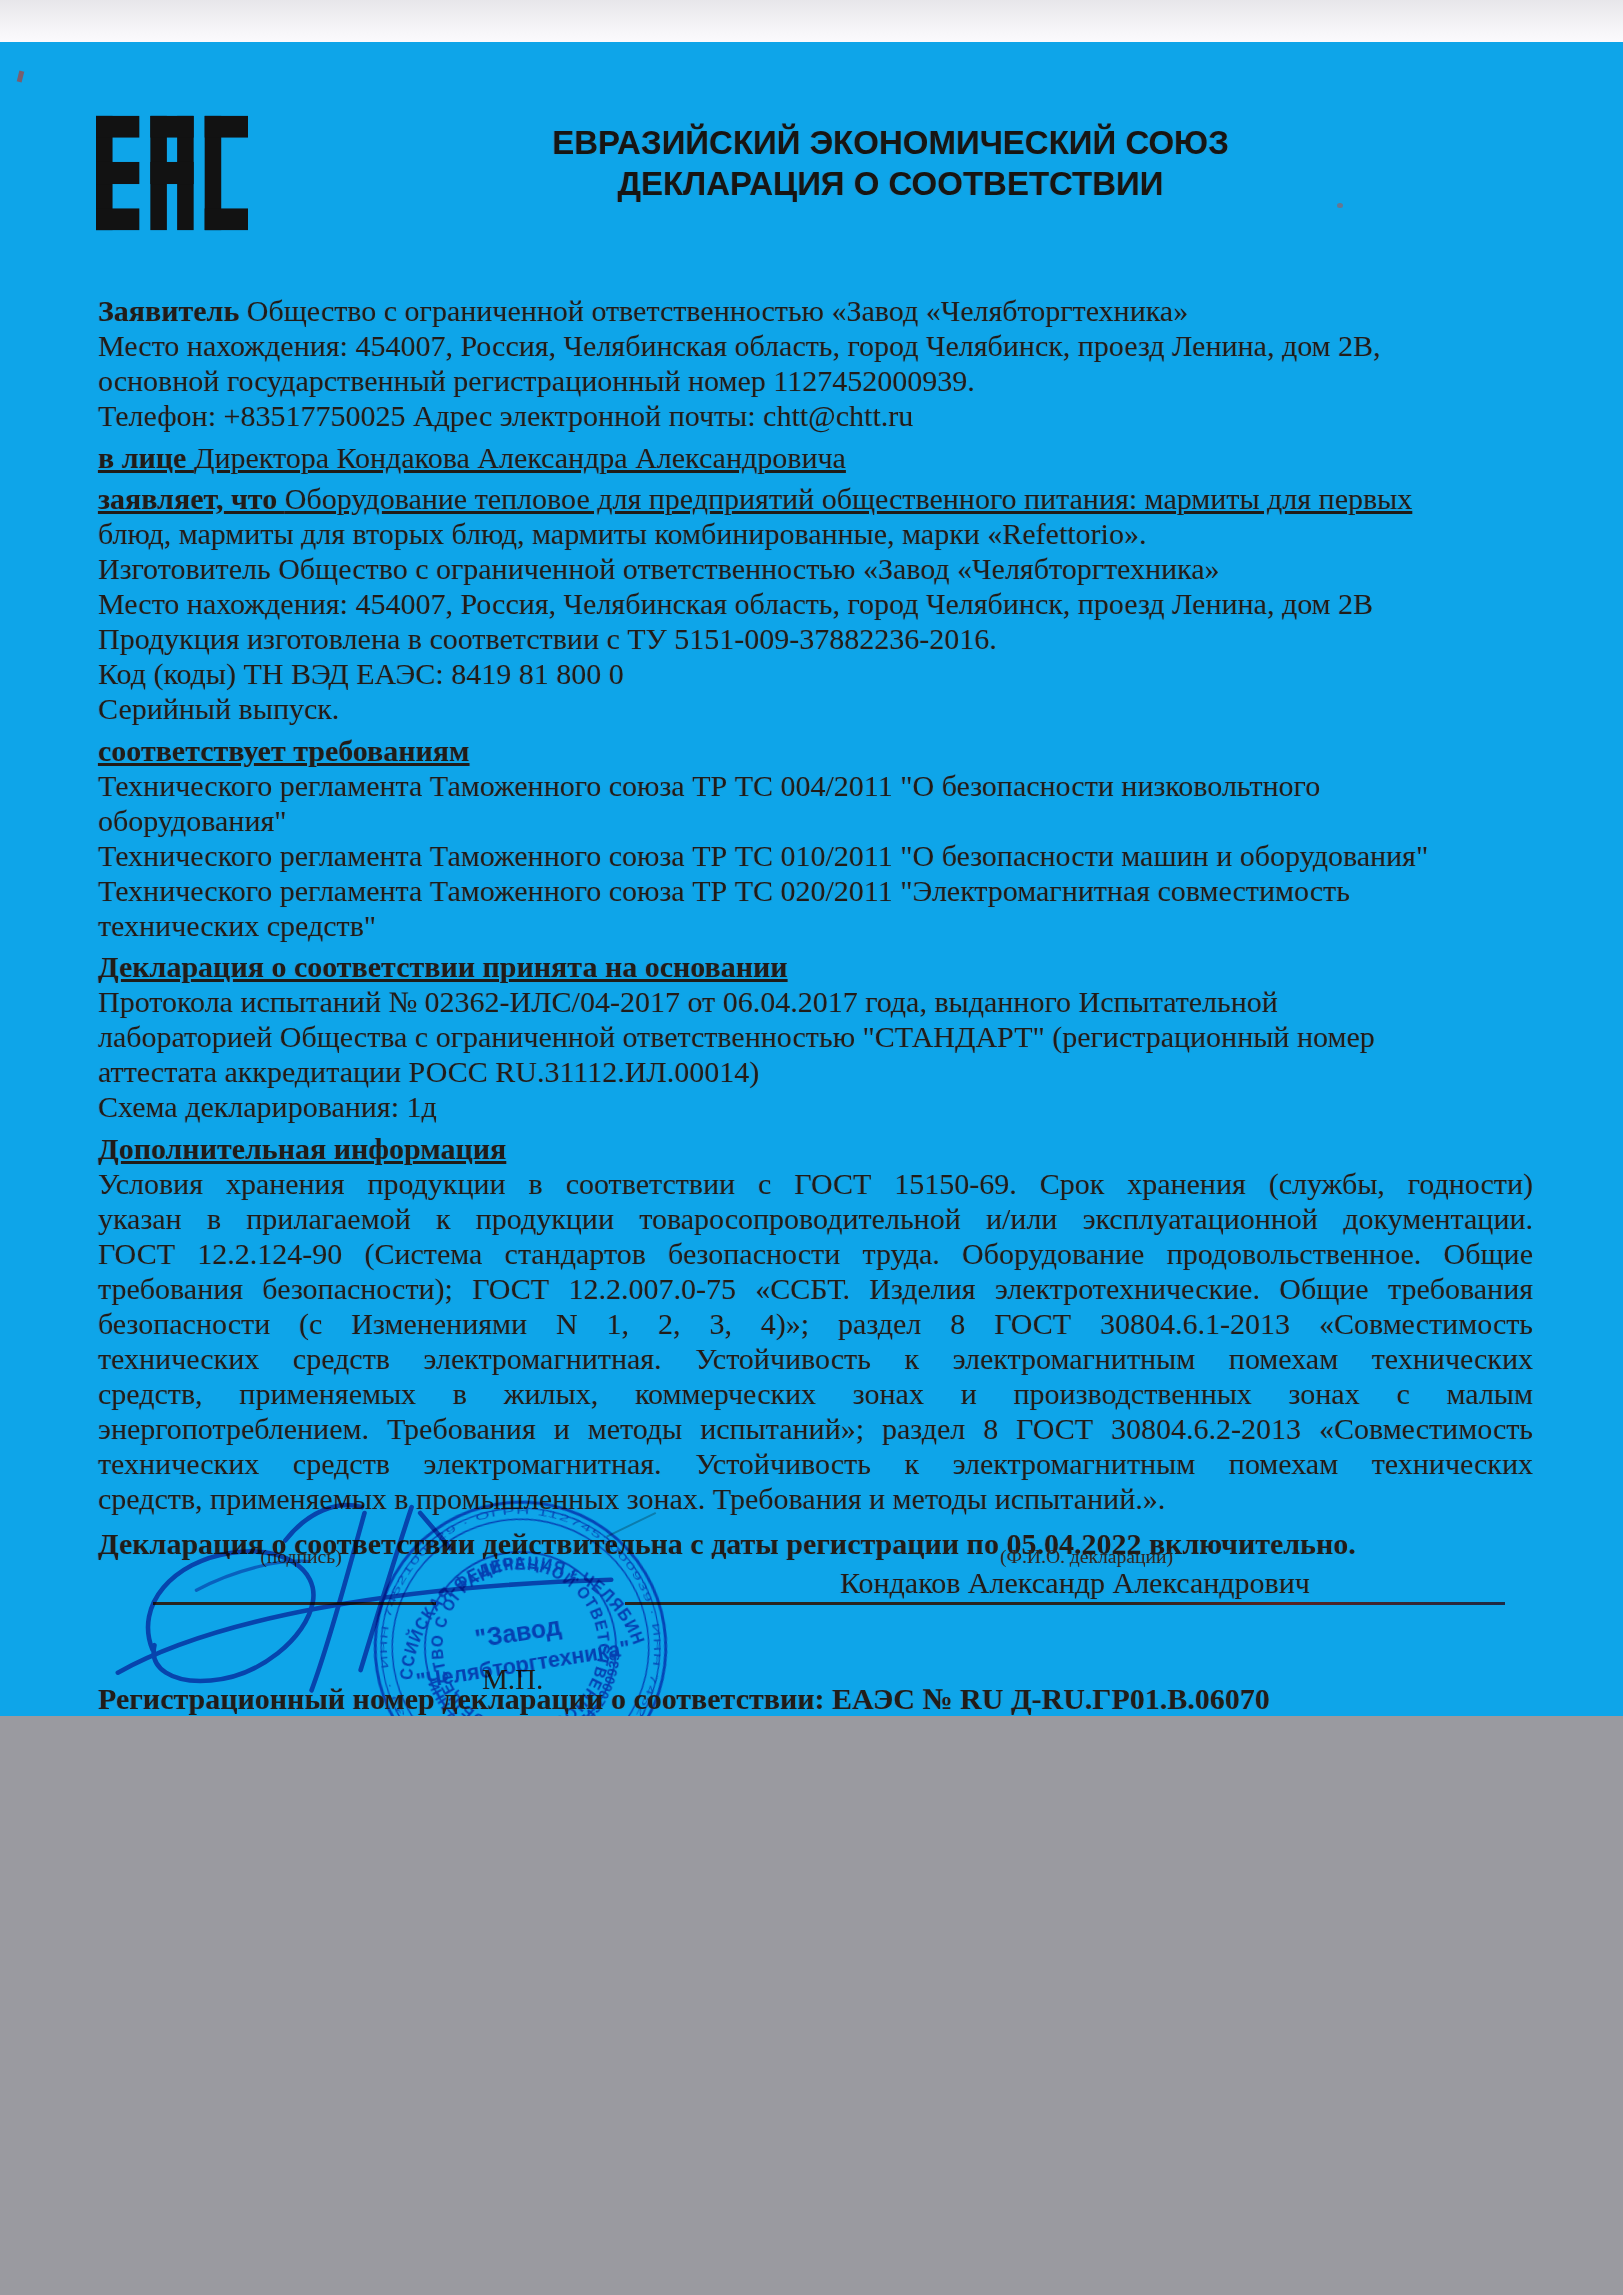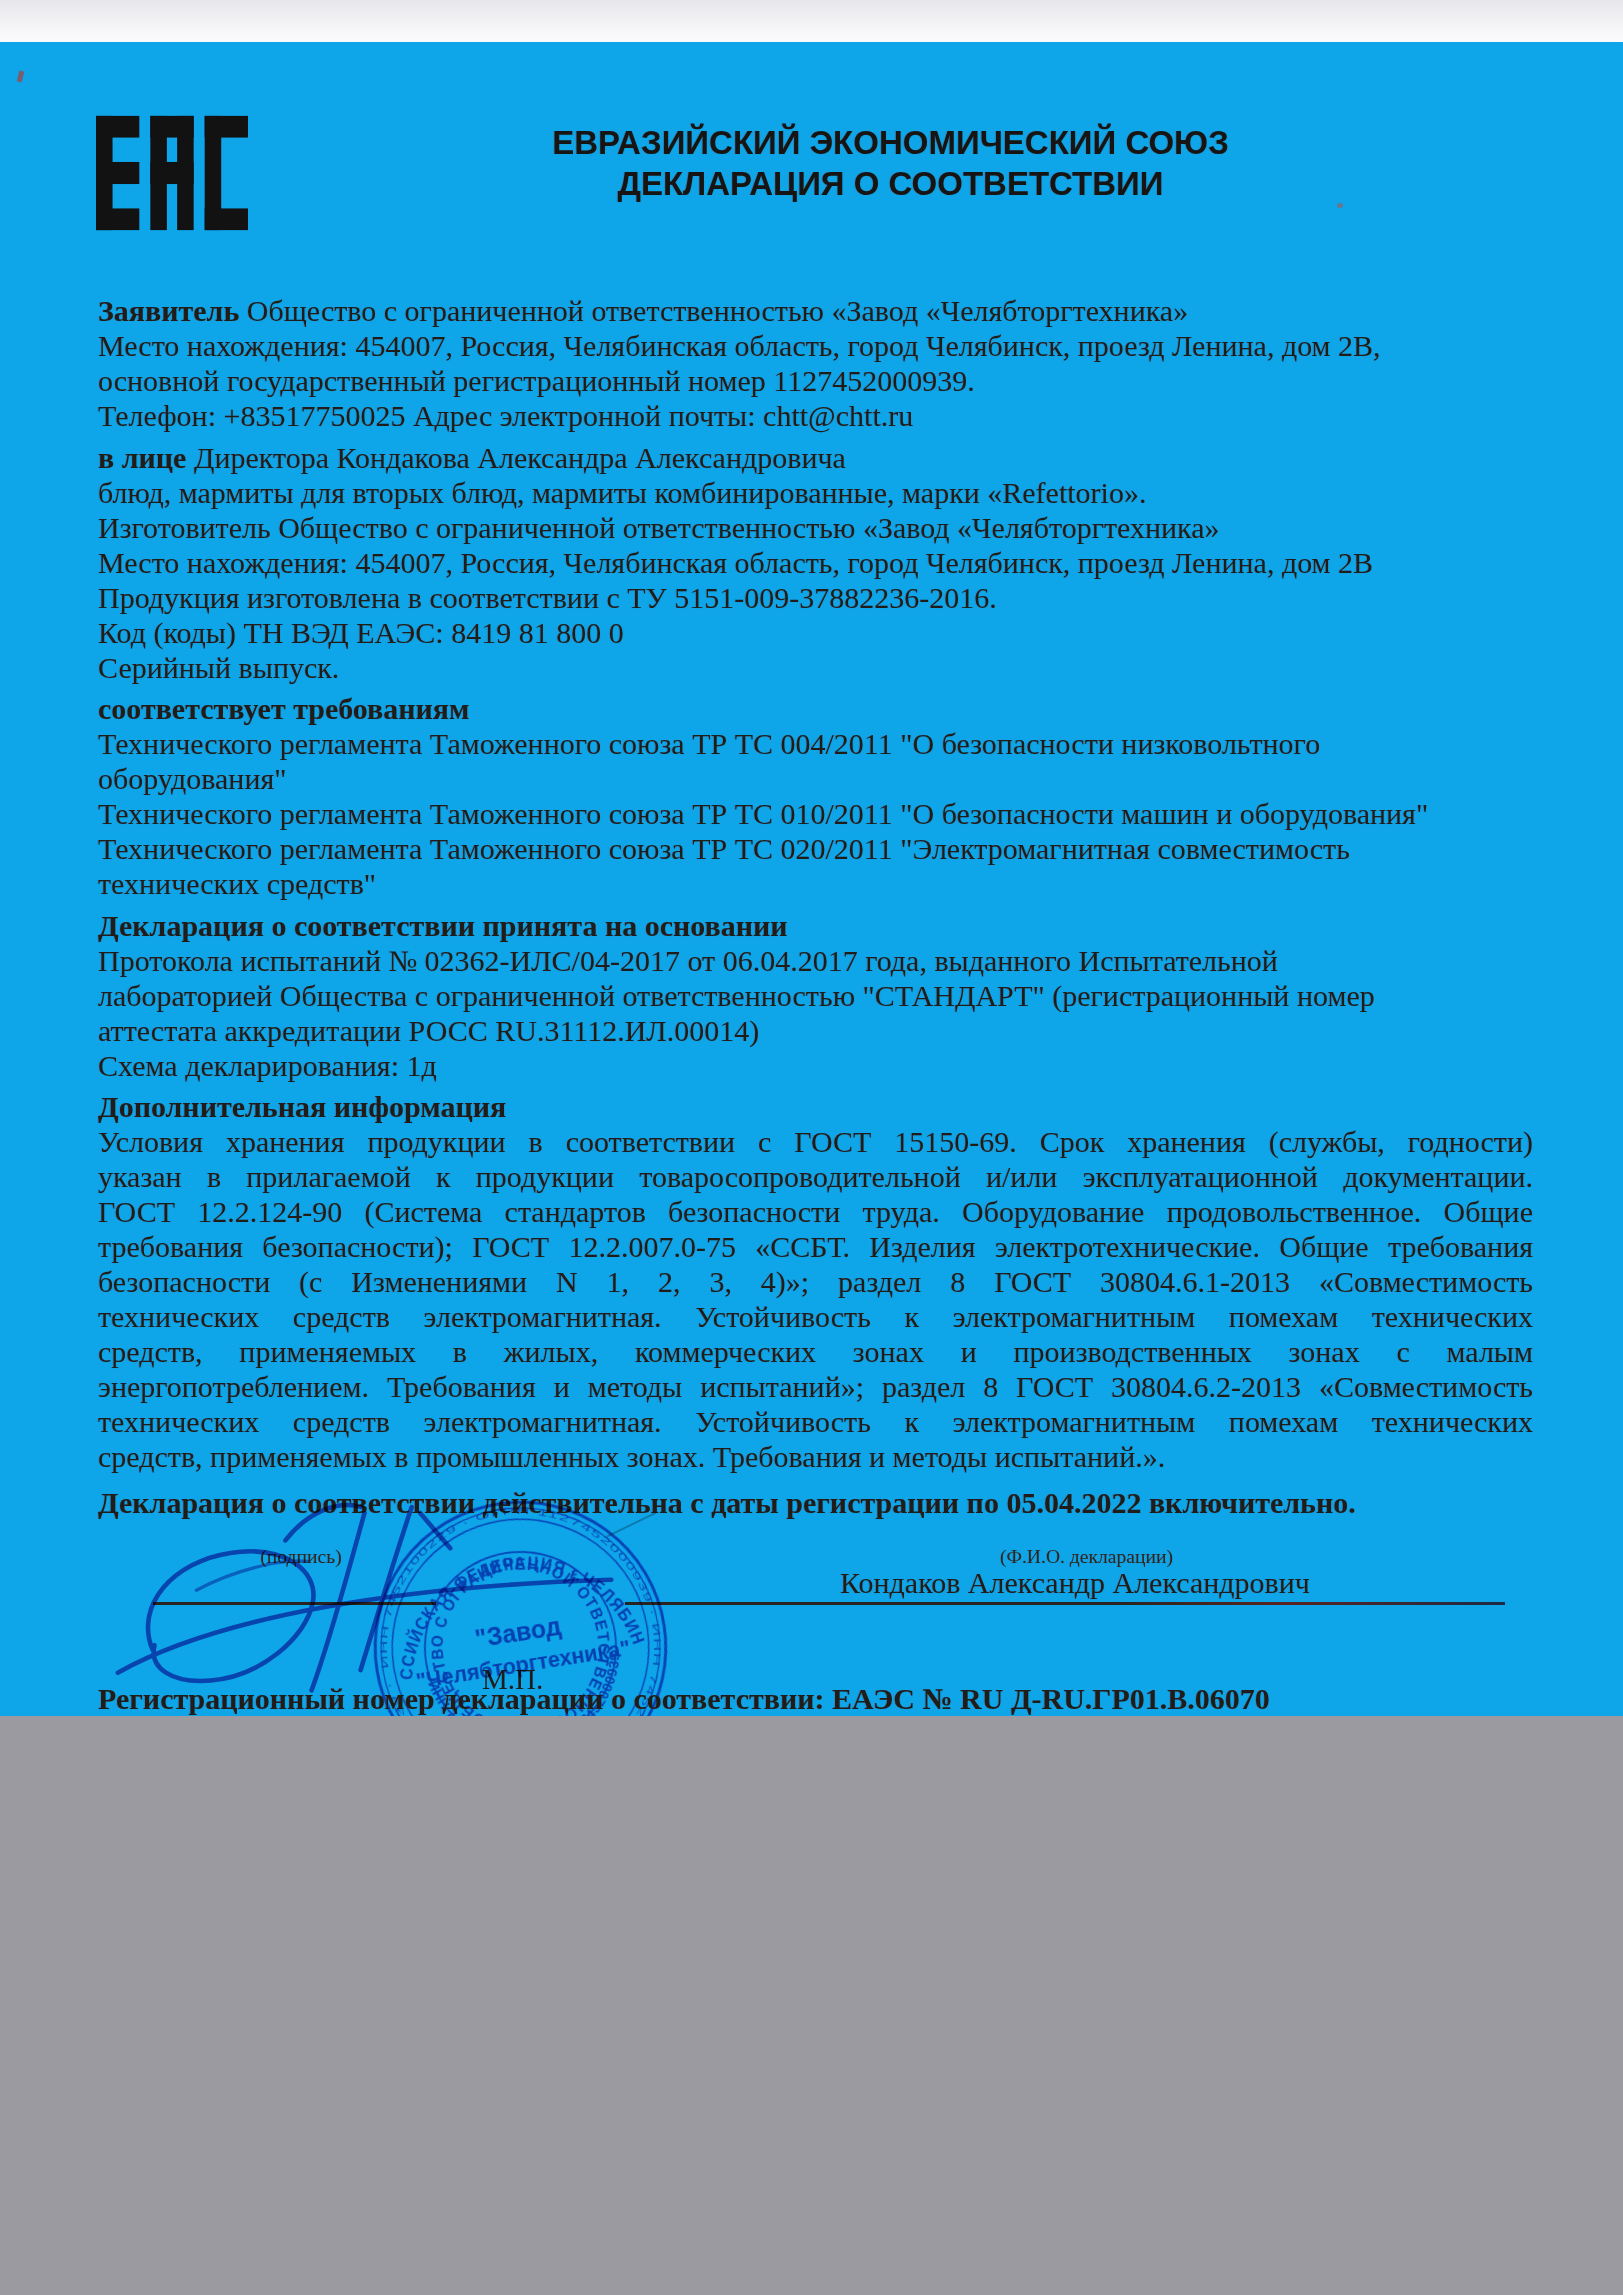--- a/index.html
+++ b/index.html
@@ -29,21 +29,21 @@
   }
   
   .body-text{
     position:absolute;left:98px;top:293px;width:1435px;
     font-size:30px;line-height:35px;
     text-shadow:-1px 0 0 rgba(170,40,30,.20), 1px 0.7px 0 rgba(30,150,190,.16);
   }
   .line{white-space:nowrap;}
   .line .b{font-weight:bold;margin-top:40px;}
   .line.just{white-space:normal;text-align:justify;text-align-last:justify;}
-  .line.gap{margin-top:6.5px;}
+  .line.gap{margin-top:6.5px;text-decoration:underline;}
   .line.gap2{margin-top:10.5px;}
   
   .sig-name{position:absolute;left:840px;top:1566px;width:484px;font-size:30px;white-space:nowrap;
     text-shadow:-1px 0 0 rgba(170,40,30,.20), 1px 0.7px 0 rgba(30,150,190,.16);}
   .rule{position:absolute;height:2.6px;background:#29241f;top:1602px;}
   .rule.left{left:153px;width:283px;}
   .rule.right{left:625px;width:880px;background:linear-gradient(90deg,#29241f 55%,#5a2420 75%,#1d2a44 100%);}
   .cap{position:absolute;top:1546px;font-size:19.6px;color:#2b2723;
     text-shadow:-0.7px 0 0 rgba(170,40,30,.20), 0.7px 0.7px 0 rgba(30,150,190,.16);}
   .cap.sign{left:216px;width:170px;text-align:center;}
@@ -104,20 +104,21 @@
     <div>ЕВРАЗИЙСКИЙ ЭКОНОМИЧЕСКИЙ СОЮЗ</div>
     <div>ДЕКЛАРАЦИЯ О СООТВЕТСТВИИ</div>
   </div>
 
   <div class="body-text" id="doc-lines">
       <div class="line"><span class="b">Заявитель </span><span>Общество с ограниченной ответственностью «Завод «Челябторгтехника»</span></div>
       <div class="line"><span>Место нахождения: 454007, Россия, Челябинская область, город Челябинск, проезд Ленина, дом 2В,</span></div>
       <div class="line"><span>основной государственный регистрационный номер 1127452000939.</span></div>
       <div class="line"><span>Телефон: +83517750025 Адрес электронной почты: chtt@chtt.ru</span></div>
       <div class="line gap"><span class="b">в лице </span><span>Директора Кондакова Александра Александровича</span></div>
+      <div class="line gap"><span class="b">заявляет, что </span><span>Оборудование тепловое для предприятий общественного питания: мармиты для первых</span></div>
       <div class="line"><span>блюд, мармиты для вторых блюд, мармиты комбинированные, марки «Refettorio».</span></div>
       <div class="line"><span>Изготовитель Общество с ограниченной ответственностью «Завод «Челябторгтехника»</span></div>
       <div class="line"><span>Место нахождения: 454007, Россия, Челябинская область, город Челябинск, проезд Ленина, дом 2В</span></div>
       <div class="line"><span>Продукция изготовлена в соответствии с ТУ 5151-009-37882236-2016.</span></div>
       <div class="line"><span>Код (коды) ТН ВЭД ЕАЭС: 8419 81 800 0</span></div>
       <div class="line"><span>Серийный выпуск.</span></div>
       <div class="line gap"><span class="b">соответствует требованиям</span></div>
       <div class="line"><span>Технического регламента Таможенного союза ТР ТС 004/2011 "О безопасности низковольтного</span></div>
       <div class="line"><span>оборудования"</span></div>
       <div class="line"><span>Технического регламента Таможенного союза ТР ТС 010/2011 "О безопасности машин и оборудования"</span></div>

